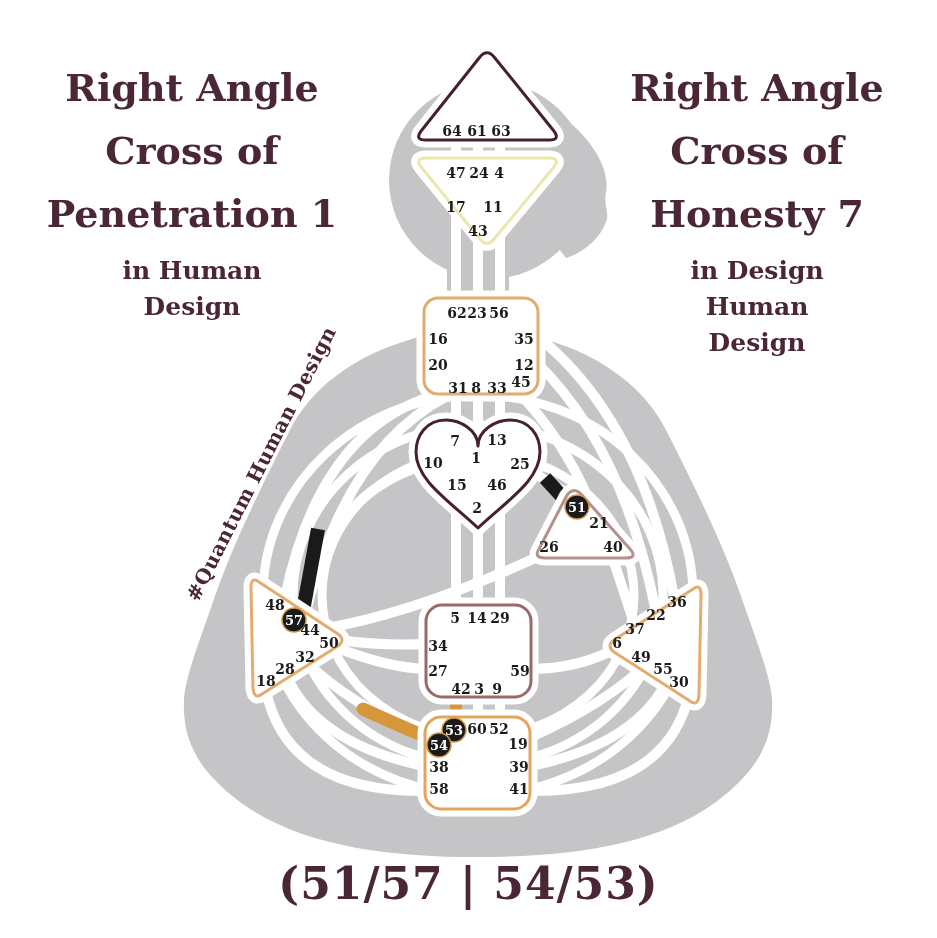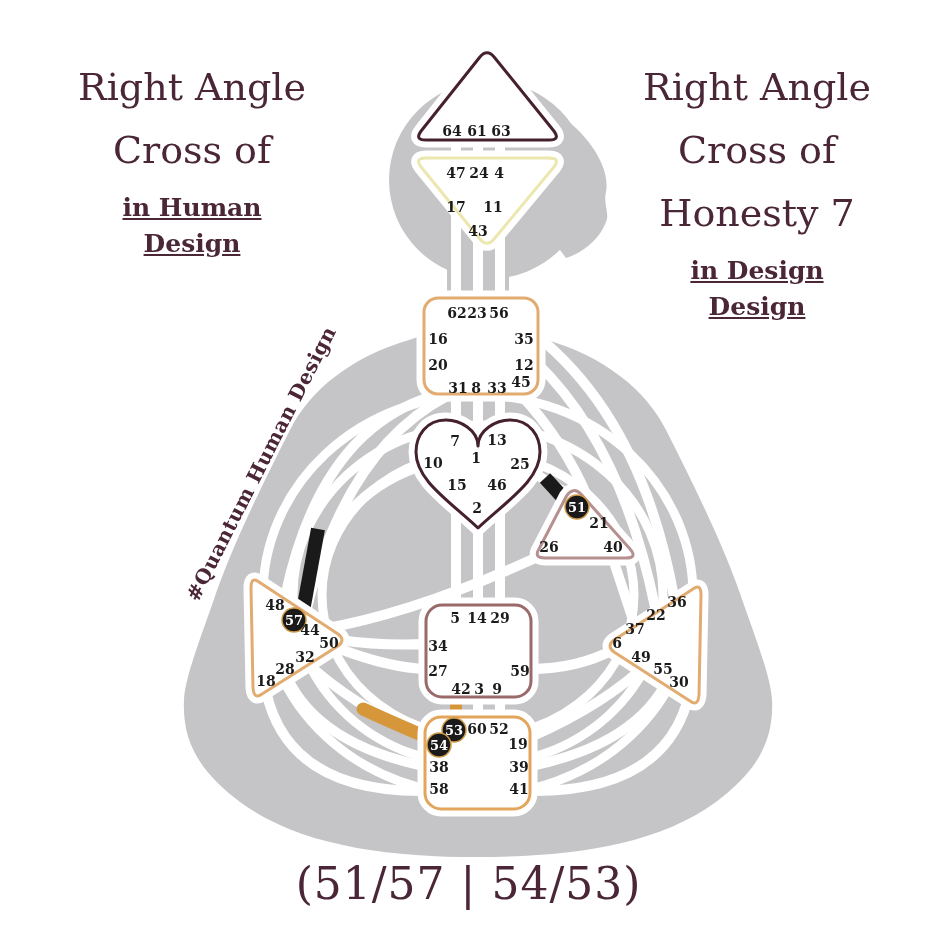--- a/index.html
+++ b/index.html
@@ -1,26 +1,26 @@
 <!DOCTYPE html>
 <html><head>
 <meta charset="utf-8">
 <style>
   html,body{margin:0;padding:0;background:#ffffff;}
   body{font-family:"DejaVu Serif",serif;}
   .stage{position:relative;width:937px;height:938px;overflow:hidden;background:#fff;}
   .stage svg{position:absolute;left:0;top:0;}
   .title-block{position:absolute;width:360px;text-align:center;color:#4a2637;}
-  .title-block .main-line{font-size:38px;font-weight:normal;line-height:63px;white-space:nowrap;}
+  .title-block .main-line{font-size:38px;font-weight:bold;line-height:63px;white-space:nowrap;}
   .title-block .sub-line{font-size:25px;font-weight:bold;line-height:36px;white-space:nowrap;}
-  .title-block .sub-wrap{margin-top:8px;text-decoration:underline;}
+  .title-block .sub-wrap{margin-top:8px;}
   .watermark{position:absolute;left:181px;top:594px;color:#4a2637;font-size:20px;font-weight:bold;
              white-space:nowrap;transform-origin:0 0;transform:rotate(-63deg);letter-spacing:0.5px;}
   .bottom-label{position:absolute;left:0;top:858px;width:937px;text-align:center;color:#4a2637;
-                font-size:44px;font-weight:normal;letter-spacing:1px;}
+                font-size:44px;font-weight:bold;letter-spacing:1px;}
   .gate{font-family:"DejaVu Serif",serif;font-size:14px;font-weight:bold;fill:#1b1b1b;}
   .gate.hl{fill:#ffffff;font-size:13px;}
   .chan{fill:none;stroke:#ffffff;stroke-width:10;}
   .ring{fill:none;stroke:#ffffff;stroke-width:9;}
   .center-halo{fill:#ffffff;stroke:#ffffff;stroke-width:15;stroke-linejoin:round;}
   .center-shape{fill:#ffffff;stroke-width:3;stroke-linejoin:round;}
 </style>
 </head>
 <body>
 
@@ -178,32 +178,34 @@
         <text x="439" y="767" dy="4.5" text-anchor="middle" class="gate">38</text>
         <text x="519" y="767" dy="4.5" text-anchor="middle" class="gate">39</text>
         <text x="439" y="789" dy="4.5" text-anchor="middle" class="gate">58</text>
         <text x="519" y="789" dy="4.5" text-anchor="middle" class="gate">41</text>
       </g>
   </svg>
 
   <div class="title-block" style="left:12px;top:56px;">
     <div class="main-line">Right Angle</div>
     <div class="main-line">Cross of</div>
+    <div class="main-line">Penetration 1</div>
     <div class="sub-wrap">
       <div class="sub-line">in Human</div>
       <div class="sub-line">Design</div>
     </div>
   </div>
 
   <div class="title-block" style="left:577px;top:56px;">
     <div class="main-line">Right Angle</div>
     <div class="main-line">Cross of</div>
     <div class="main-line">Honesty 7</div>
     <div class="sub-wrap">
       <div class="sub-line">in Design</div>
+      <div class="sub-line">Human</div>
       <div class="sub-line">Design</div>
     </div>
   </div>
 
   <div class="watermark">#Quantum Human Design</div>
 
   <div class="bottom-label">(51/57 | 54/53)</div>
 </div>
 
 </body></html>

